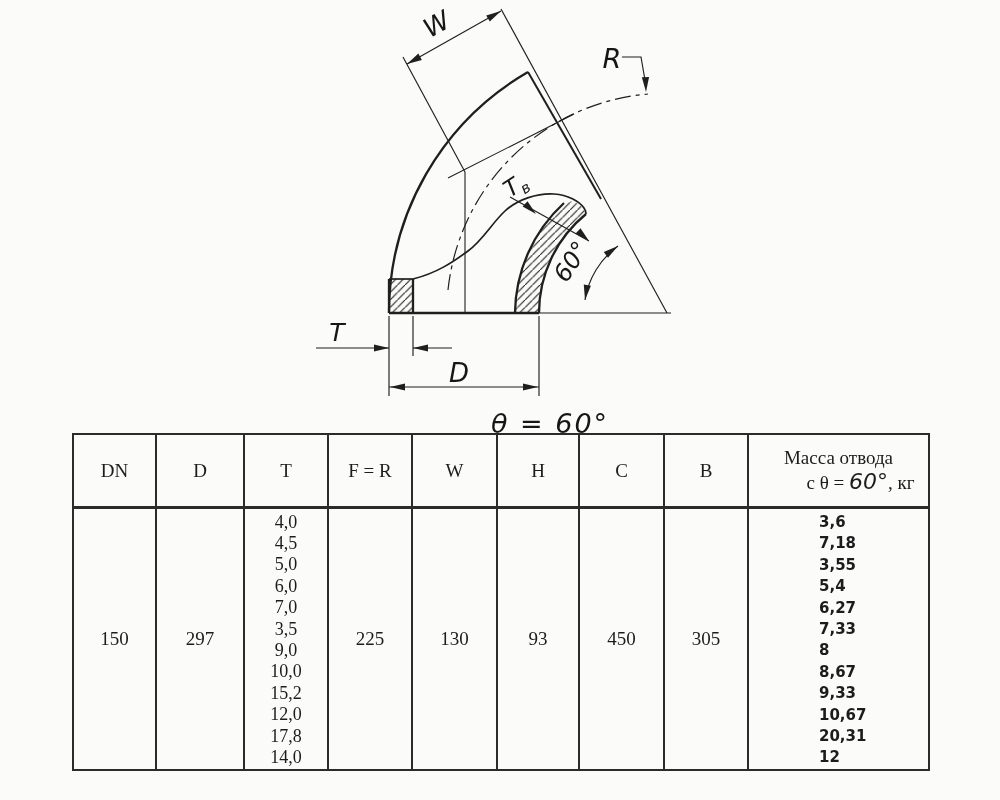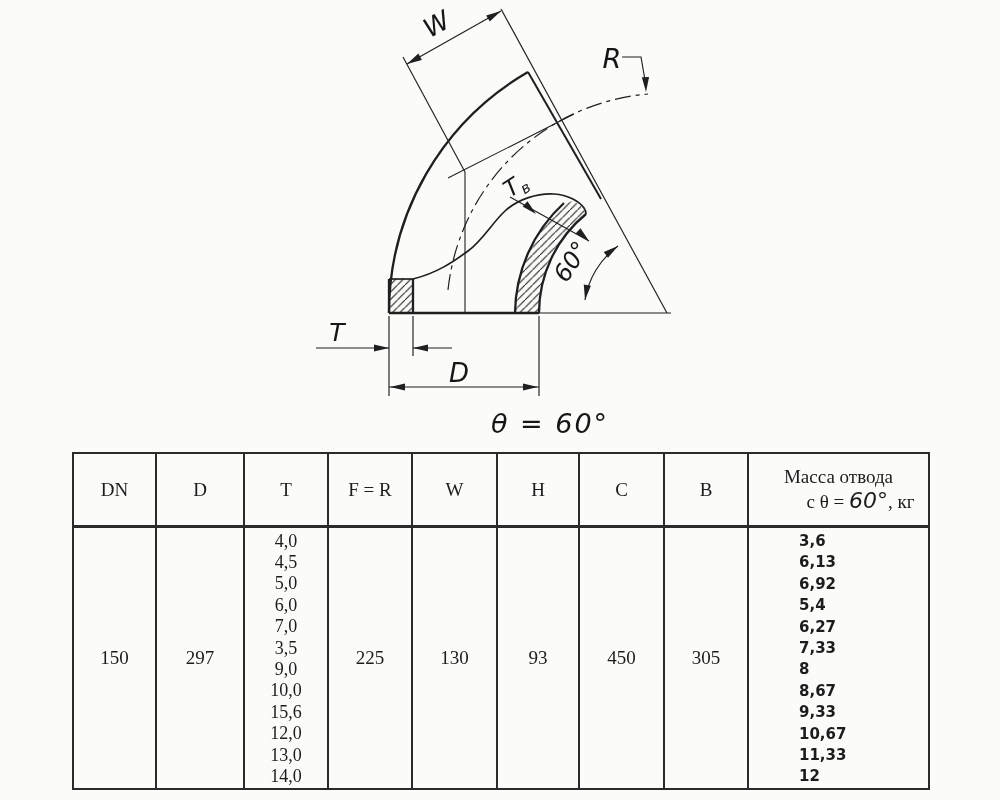--- a/index.html
+++ b/index.html
@@ -2,38 +2,38 @@
 <html><head>
 <meta charset="utf-8">
 <style>
   html,body{margin:0;padding:0;}
   body{background:#ffffff;font-family:"Liberation Serif",serif;}
   .stage{position:relative;width:1000px;height:800px;background:#fbfbfa;overflow:hidden;}
   .drawing-svg{position:absolute;left:0;top:0;}
 
   
   table.dim-table{
-    position:absolute;left:72px;top:452px;width:856px;height:333px;
+    position:absolute;left:72px;top:433px;width:856px;height:333px;
     border-collapse:collapse;table-layout:fixed;
     color:#1c1c1c;
   }
   table.dim-table th,table.dim-table td{
     border:2px solid #2b2b2b;
     text-align:center;vertical-align:middle;
     padding:0;font-weight:normal;
   }
   table.dim-table thead th{
     height:71px;font-size:19px;font-family:"Liberation Serif",serif;
     border-bottom:3px solid #2b2b2b;
   }
   table.dim-table td{font-size:19px;}
   .t-list{font-size:18px;line-height:21.4px;padding-top:2px;}
   .mass-list{
     font-family:"DejaVu Sans",sans-serif;font-weight:bold;font-size:15px;
-    line-height:21.4px;text-align:left;margin-left:50px;padding-top:3px;
+    line-height:21.4px;text-align:left;margin-left:70px;padding-top:3px;
   }
   .mass-hdr-line2{font-size:19px;margin-left:44px;}
   .mass-hdr-angle{font-style:italic;font-size:22px;font-family:"DejaVu Sans",sans-serif;}
 
   
   .ink{stroke:#1f1f1f;fill:none;}
   .w-thick{stroke-width:2.3px;}
   .w-med{stroke-width:1.7px;}
   .w-thin{stroke-width:1.15px;}
   .w-axis{stroke-width:1.1px;}
@@ -152,43 +152,43 @@
         <td>
           <div class="t-list">
               <div>4,0</div>
               <div>4,5</div>
               <div>5,0</div>
               <div>6,0</div>
               <div>7,0</div>
               <div>3,5</div>
               <div>9,0</div>
               <div>10,0</div>
-              <div>15,6</div>
+              <div>15,2</div>
               <div>12,0</div>
-              <div>13,0</div>
+              <div>17,8</div>
               <div>14,0</div>
             </div>
         </td>
         <td>225</td>
         <td>130</td>
         <td>93</td>
         <td>450</td>
         <td>305</td>
         <td>
           <div class="mass-list">
               <div>3,6</div>
-              <div>6,13</div>
-              <div>6,92</div>
+              <div>7,18</div>
+              <div>3,55</div>
               <div>5,4</div>
               <div>6,27</div>
               <div>7,33</div>
               <div>8</div>
               <div>8,67</div>
               <div>9,33</div>
               <div>10,67</div>
-              <div>11,33</div>
+              <div>20,31</div>
               <div>12</div>
             </div>
         </td>
       </tr>
     </tbody>
   </table>
 </div>
 
 </body></html>

